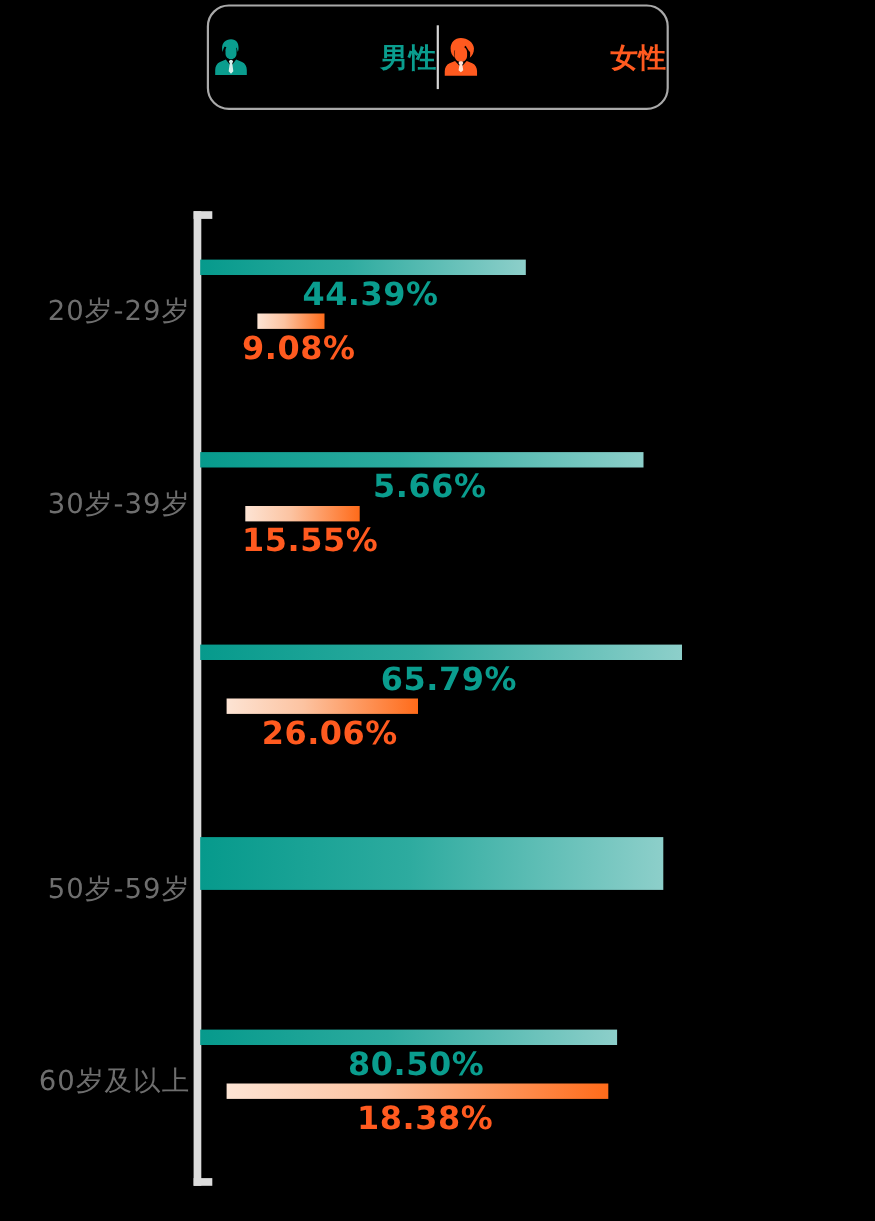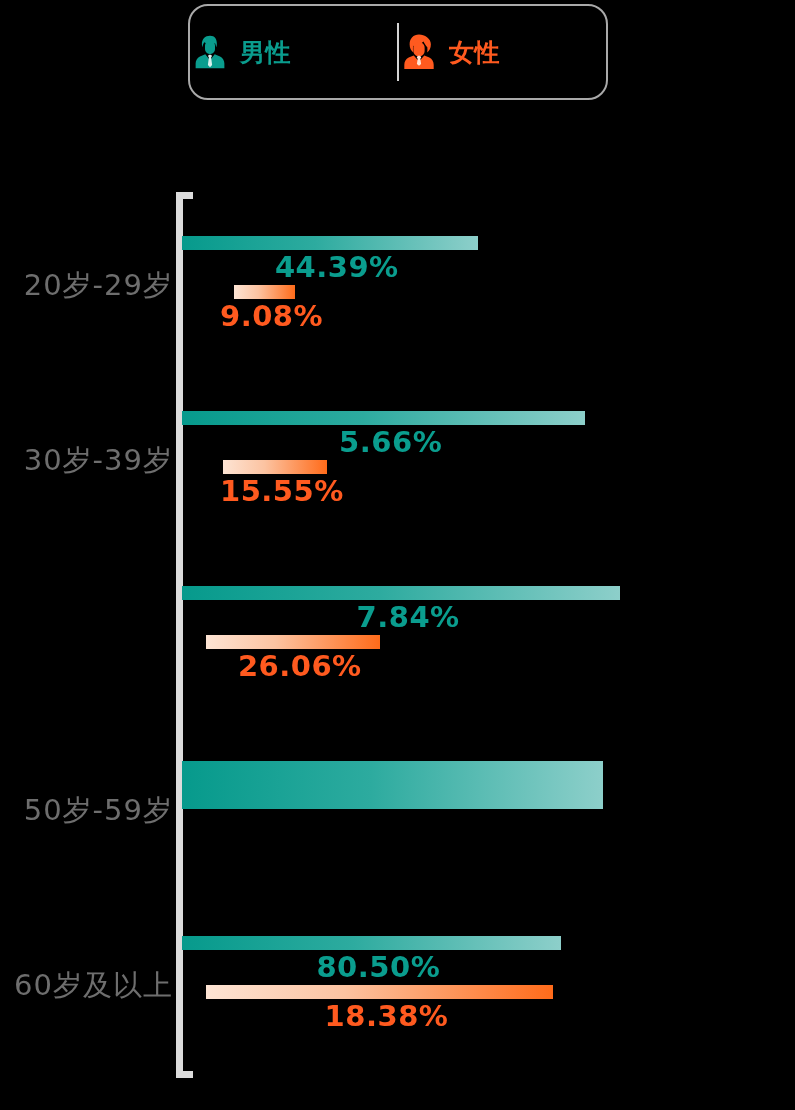--- a/index.html
+++ b/index.html
@@ -25,21 +25,21 @@
     box-sizing: border-box;
     border: 2px solid #a9a9a9;
     border-radius: 20px;
     display: flex;
     align-items: center;
   }
   .legend-item {
     flex: 1 1 50%;
     display: flex;
     align-items: center;
-    justify-content: flex-start;
+    justify-content: space-between;
     gap: 10px;
     height: 100%;
   }
   #legend-divider {
     width: 2px;
     height: 58px;
     background: #d4d4d4;
     flex: 0 0 auto;
   }
   .legend-icon {
@@ -95,21 +95,21 @@
     width: 795px;
     height: 98px;
   }
   .group-label {
     position: absolute;
     right: 622px;     
     top: 30px;
     width: 160px;
     text-align: right;
     color: #6e6e6e;
-    font-size: 29px;
+    font-size: 25px;
     font-weight: 400;
     letter-spacing: 1px;
     white-space: nowrap;
     font-family: "DejaVu Sans", "Liberation Sans", sans-serif;
   }
   .bar-row {
     position: absolute;
     left: 182px;
     height: 48px;
     display: flex;
@@ -200,21 +200,21 @@
     </div>
     <div class="bar-row female">
       <div class="bar" style="width: 103.6px;"></div>
       <div class="bar-value">15.55%</div>
     </div>
   </div>
 
   <div class="group" style="top:586px">
     <div class="bar-row male">
       <div class="bar" style="width: 438.2px;"></div>
-      <div class="bar-value">7.84%</div>
+      <div class="bar-value">65.79%</div>
     </div>
     <div class="bar-row female">
       <div class="bar" style="width: 173.6px;"></div>
       <div class="bar-value">26.06%</div>
     </div>
   </div>
 
   <div class="group" style="top:761px">
     <div class="group-label">50岁-59岁</div>
     <div class="bar-row male">

